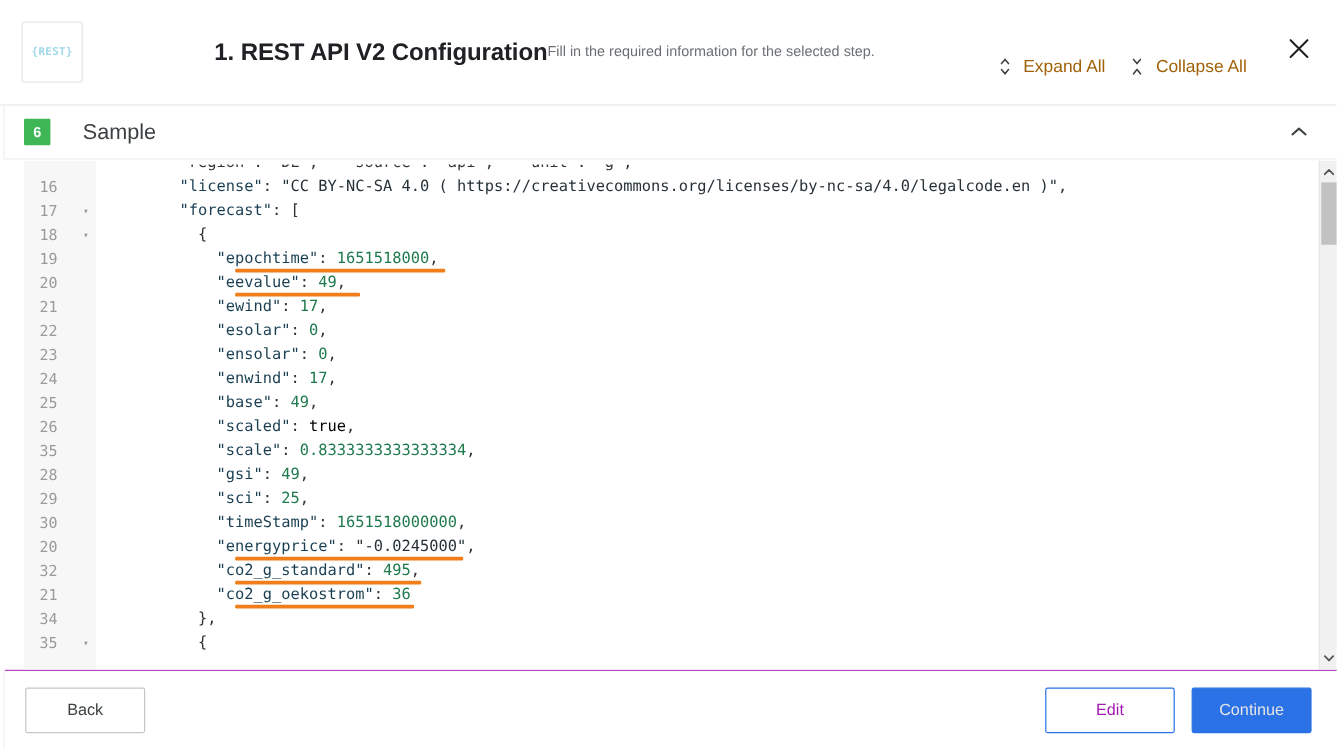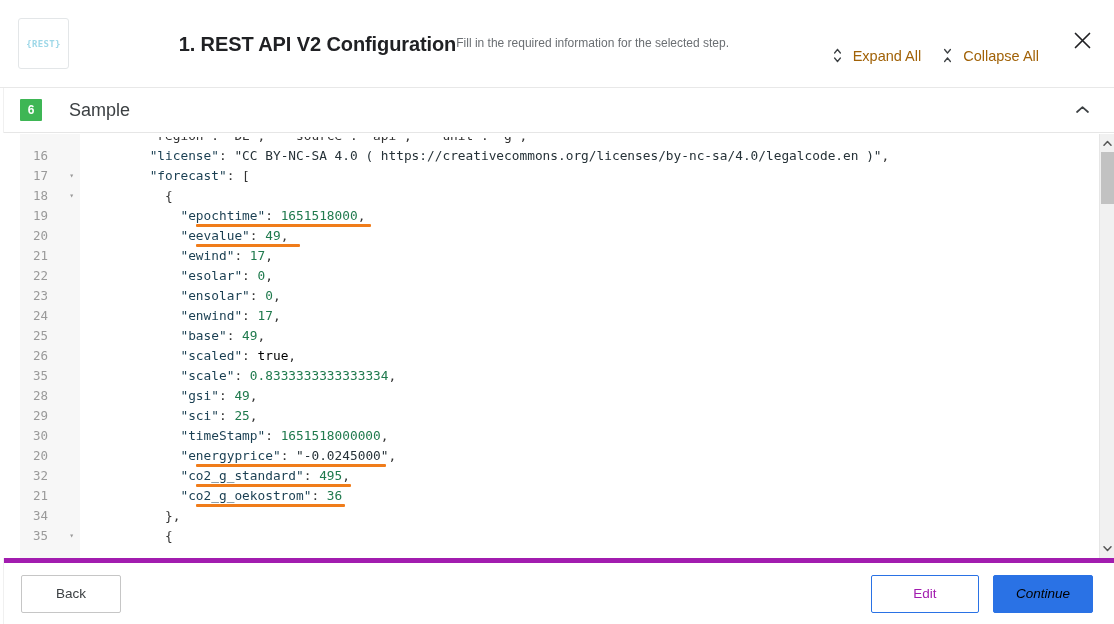--- a/index.html
+++ b/index.html
@@ -251,21 +251,21 @@
   }
 
   
   .footer {
     flex: 0 0 66px;
     height: 66px;
     display: flex;
     align-items: center;
     padding: 0 21px;
     background: #ffffff;
-    border-top: 5px solid #a21caf;
+    border-top: 1px solid #a21caf;
   }
   .spacer { flex: 1 1 auto; }
   .btn {
     font-family: "Liberation Sans", sans-serif;
     font-size: 13.5px;
     cursor: pointer;
     border-radius: 2px;
     height: 38px;
     display: inline-flex;
     align-items: center;
@@ -281,22 +281,21 @@
     width: 108px;
     background: #ffffff;
     border: 1.5px solid #2a72e5;
     color: #a21caf;
     margin-right: 14px;
   }
   .btn-continue {
     width: 100px;
     background: #2a72e5;
     border: 1.5px solid #2a72e5;
-    color: #000000;
-    font-style: italic;
+    color: #e5e5e5;
   }
   .left-edge {
     position: absolute;
     left: 0; top: 0; bottom: 0;
     width: 4px;
     background: #ffffff;
     border-right: 1px solid #f0f0f0;
     pointer-events: none;
   }
 </style>

